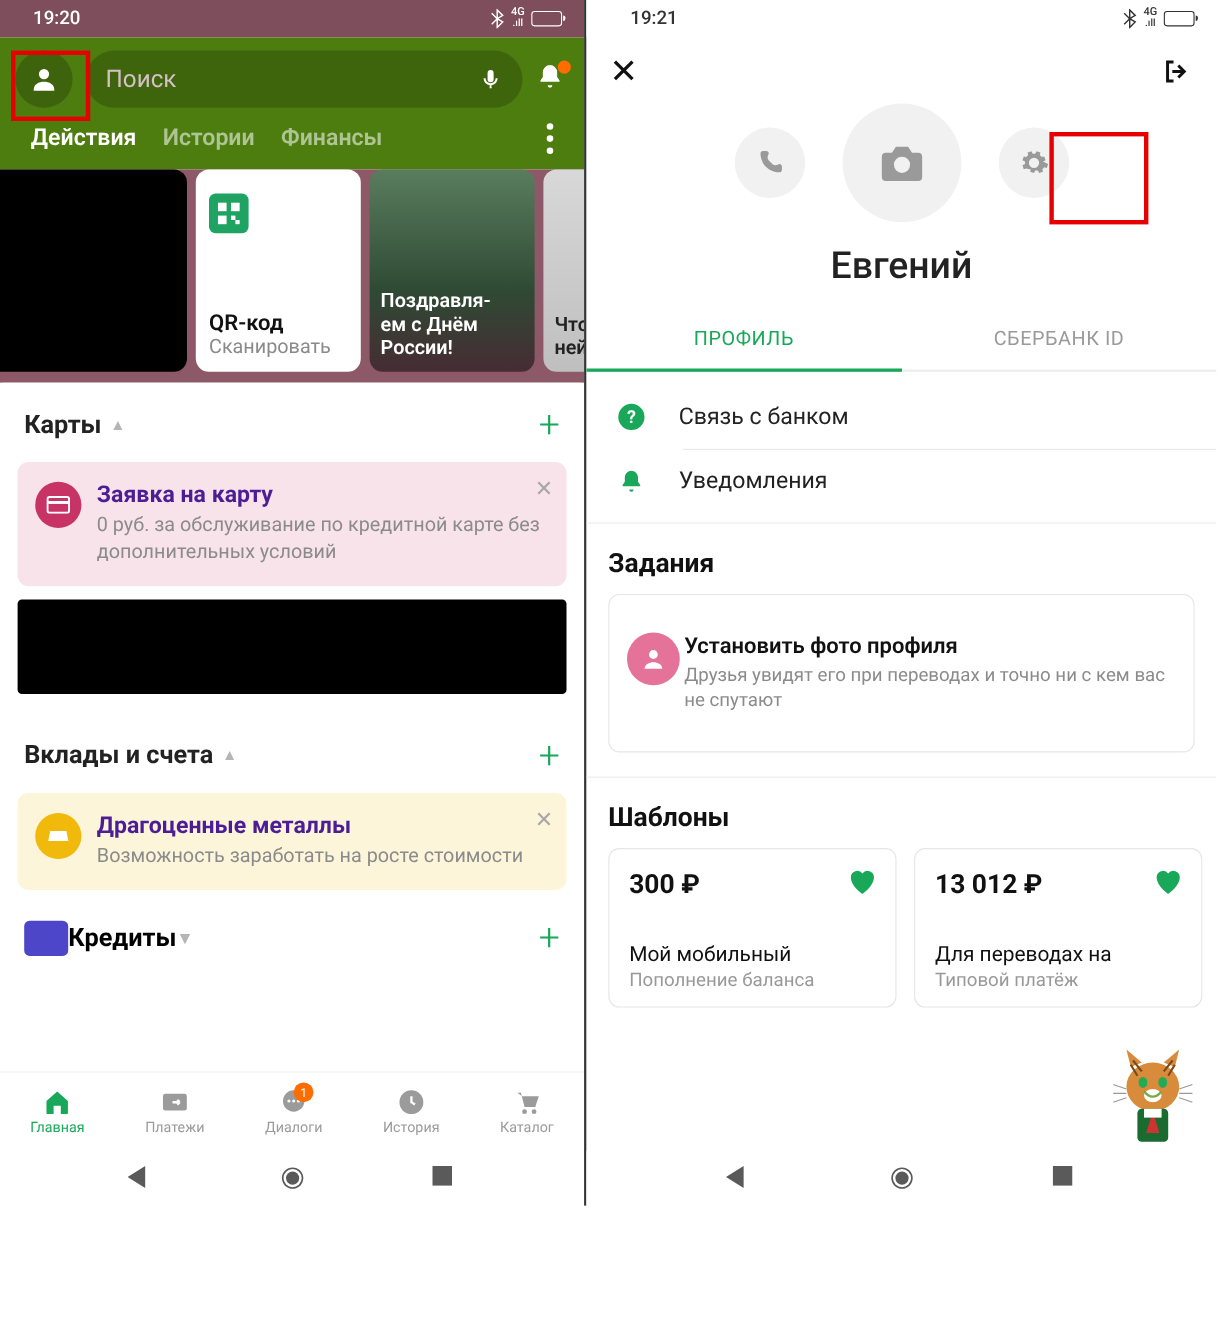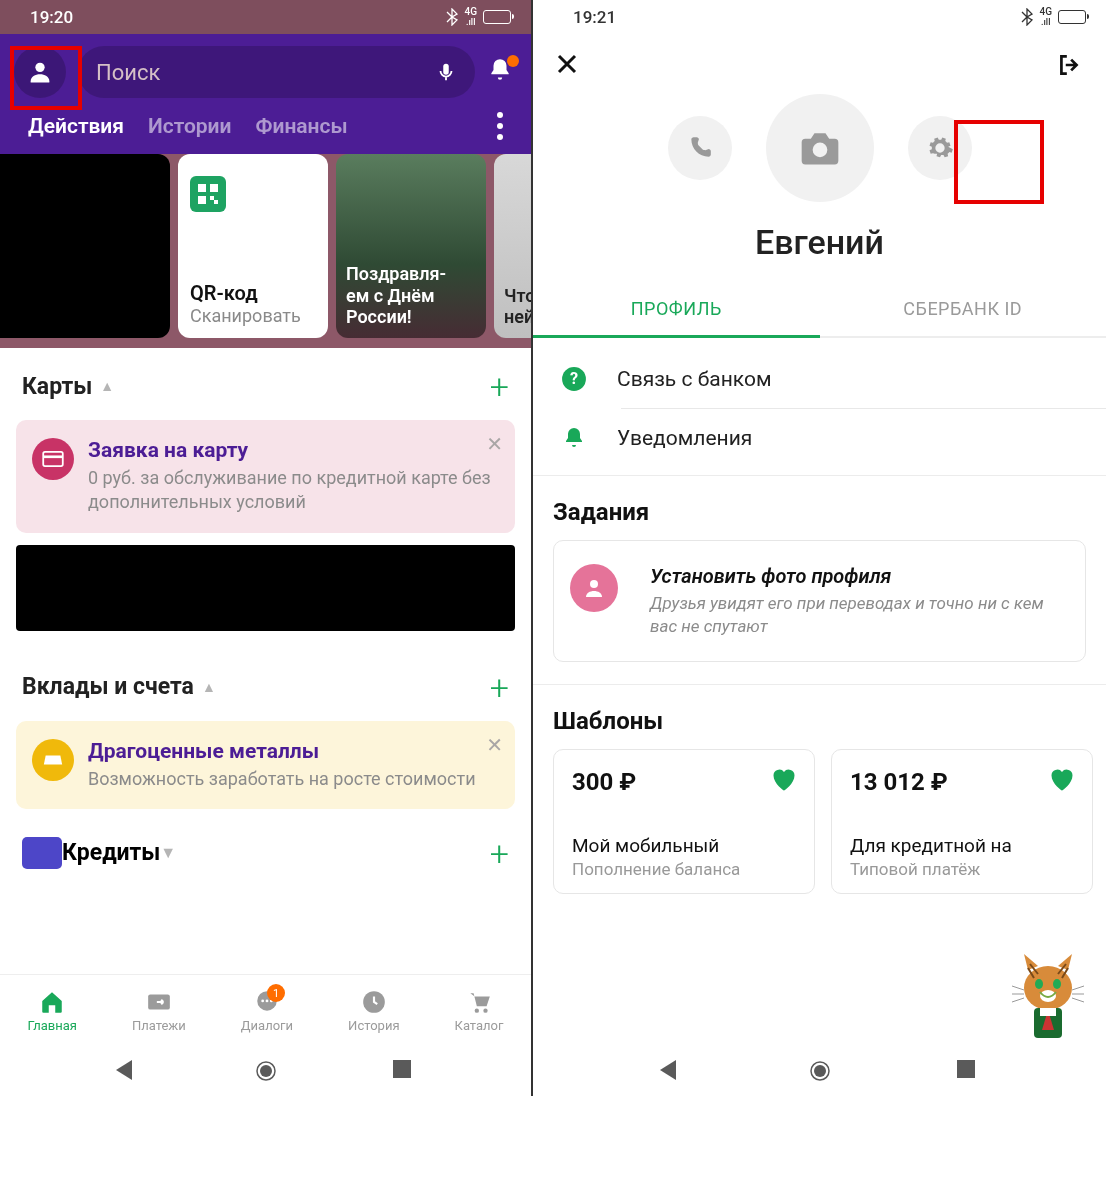--- a/index.html
+++ b/index.html
@@ -13,21 +13,21 @@
 .status-right { display: flex; align-items: center; gap: 6px; }
 .status-bar.dark { background: #7e4e5d; color: #fff; padding-left: 30px; }
 .status-bar.light { background: #fff; color: #333; }
 .sig-4g { font-size: 10px; line-height: 10px; display: flex; flex-direction: column; align-items: center; }
 .sig-4g .g { font-size: 9px; }
 .battery { width: 28px; height: 14px; border: 1.5px solid currentColor; border-radius: 3px; position: relative; }
 .battery::after { content: ''; position: absolute; right: -4px; top: 3px; width: 2px; height: 5px; background: currentColor; border-radius: 0 2px 2px 0; }
 .battery .fill { width: 5px; height: 100%; background: #e53935; border-radius: 1px 0 0 1px; }
 
 
-.header-left { background: #4c1d95; padding: 12px 14px 8px; }
+.header-left { background: #4d7c0f; padding: 12px 14px 8px; }
 .header-row { display: flex; align-items: center; gap: 12px; }
 .avatar-btn { width: 52px; height: 52px; border-radius: 50%; background: rgba(0,0,0,.2); display: flex; align-items: center; justify-content: center; color: #fff; }
 .red-box { position: absolute; border: 4px solid #e60000; pointer-events: none; }
 .search-box { flex: 1; height: 52px; background: rgba(0,0,0,.18); border-radius: 26px; display: flex; align-items: center; padding: 0 18px; }
 .search-box input { flex: 1; border: none; background: transparent; color: #e0cfd4; font-size: 22px; outline: none; }
 .search-box input::placeholder { color: #d5c0c6; }
 .mic-ic { width: 22px; height: 22px; color: #fff; }
 .bell { position: relative; width: 30px; height: 30px; color: #fff; }
 .bell .dot { position: absolute; top: -2px; right: -2px; width: 12px; height: 12px; background: #ff6d00; border-radius: 50%; }
 .tabs-left { display: flex; align-items: center; gap: 24px; padding: 14px 14px 6px; color: rgba(255,255,255,.55); font-size: 21px; font-weight:600;text-align:center; }
@@ -90,21 +90,21 @@
 .tabs-right .t { flex:1; text-align:center; padding:16px 0; font-size:18px; letter-spacing:.5px; color:#9a9a9a; border-bottom:2px solid #ededed; }
 .tabs-right .t.active { color:#19a859; border-bottom:3px solid #19a859; font-weight:400; }
 
 .menu-list { padding:12px 0 0; }
 .menu-item { display:flex; align-items:center; gap:28px; padding:16px 26px; }
 .mic { width:30px; display:flex; justify-content:center; color:#19a859; }
 .menu-item span { font-size:21px; color:#222; }
 .menu-div { height:1px; background:#e8e8e8; margin-left:88px; }
 
 .sec-title { font-size:24px; font-weight:700; color:#111; padding:22px 20px 14px; }
-.task-card { margin:0 20px 14px; border:1px solid #e6e6e6; border-radius:10px; padding:23px 16px; display:flex; gap:32px;font-style:italic; }
+.task-card { margin:0 20px 14px; border:1px solid #e6e6e6; border-radius:10px; padding:34px 16px; display:flex; gap:4px; }
 .task-ic { width:48px; height:48px; border-radius:50%; background:#e57399; display:flex; align-items:center; justify-content:center; color:#fff; flex-shrink:0; }
 .task-card h4 { font-size:20px; font-weight:600; color:#111; margin-bottom:4px; }
 .task-card p { font-size:17px; color:#8b8b8b; line-height:1.35; }
 
 .templates { display:flex; gap:16px; padding:0 20px; }
 .tmpl { border:1px solid #e6e6e6; border-radius:10px; padding:18px 18px 14px; width:262px; flex-shrink:0; position:relative; }
 .tmpl .amt { font-size:24px; font-weight:700; color:#111; }
 .tmpl .heart { position:absolute; top:16px; right:16px; color:#19a859; font-size:26px; }
 .tmpl .lbl { font-size:19px; color:#111; margin-top:38px; }
 .tmpl .sub { font-size:17px; color:#999; margin-top:2px; }
@@ -433,21 +433,21 @@
       <div class="lbl">Мой мобильный</div>
       <div class="sub">Пополнение баланса</div>
     </div>
     <div class="tmpl">
       <div class="amt">13 012 ₽</div>
       <span class="heart">
         <svg width="28" height="26" viewBox="0 0 24 22" fill="currentColor">
             <path d="M12 21s-9-6-9-13a5 5 0 019-3 5 5 0 019 3c0 7-9 13-9 13z"></path>
           </svg>
       </span>
-      <div class="lbl">Для кредитной на</div>
+      <div class="lbl">Для переводах на</div>
       <div class="sub">Типовой платёж</div>
     </div>
   </div>
 
   <div class="sys-nav" style="position:absolute; bottom:0; left:0; right:0;">
     <span class="s">
         <svg width="20" height="20" viewBox="0 0 10 10" fill="currentColor">
           <path d="M8 0v10L0 5z"></path>
         </svg>
       </span>

